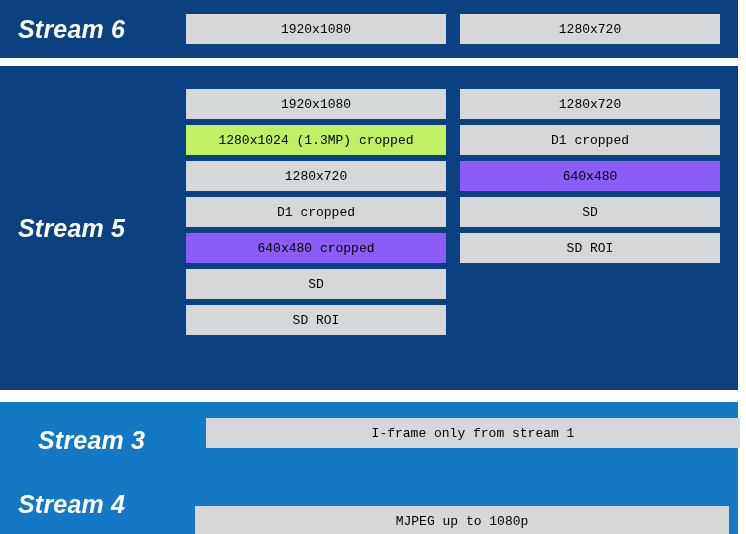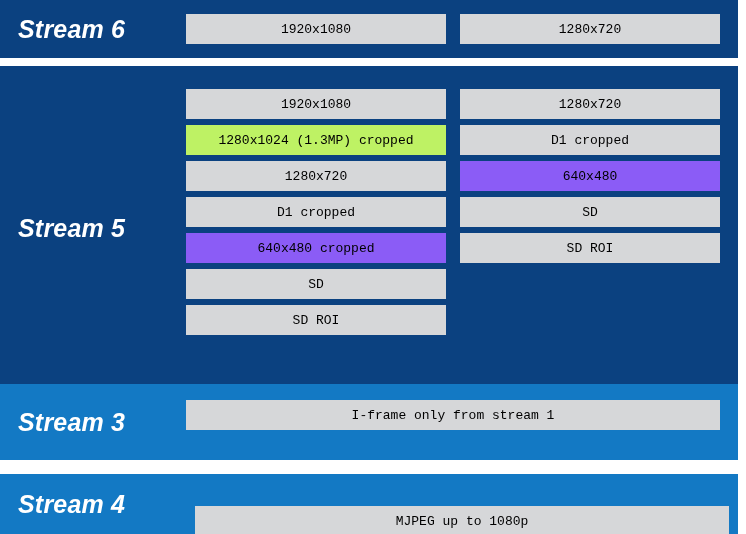--- a/index.html
+++ b/index.html
@@ -84,21 +84,21 @@
     text-align: center;
     margin-bottom: 6px;
     white-space: nowrap;
     box-sizing: border-box;
   }
   .chip:last-child { margin-bottom: 0; }
 
   
   #stream-1-block { top: 0px;   height: 58px; }
   #stream-2-block { top: 66px;  height: 324px; }
-  #stream-3-block { top: 384px; height: 76px; }
+  #stream-3-block { top: 402px; height: 76px; padding-left: 20px; }
   #stream-4-block { top: 474px; height: 60px; }
 
   #stream-1-block .stream-content { padding-top: 14px; }
   #stream-2-block .stream-content { padding-top: 23px; }
   #stream-3-block .stream-content { padding-top: 16px; }
   #stream-4-block .stream-content { padding-top: 32px; justify-content: center; }
 
   #stream-2-block .stream-label-cell { align-items: center; }
 </style>
 </head>

